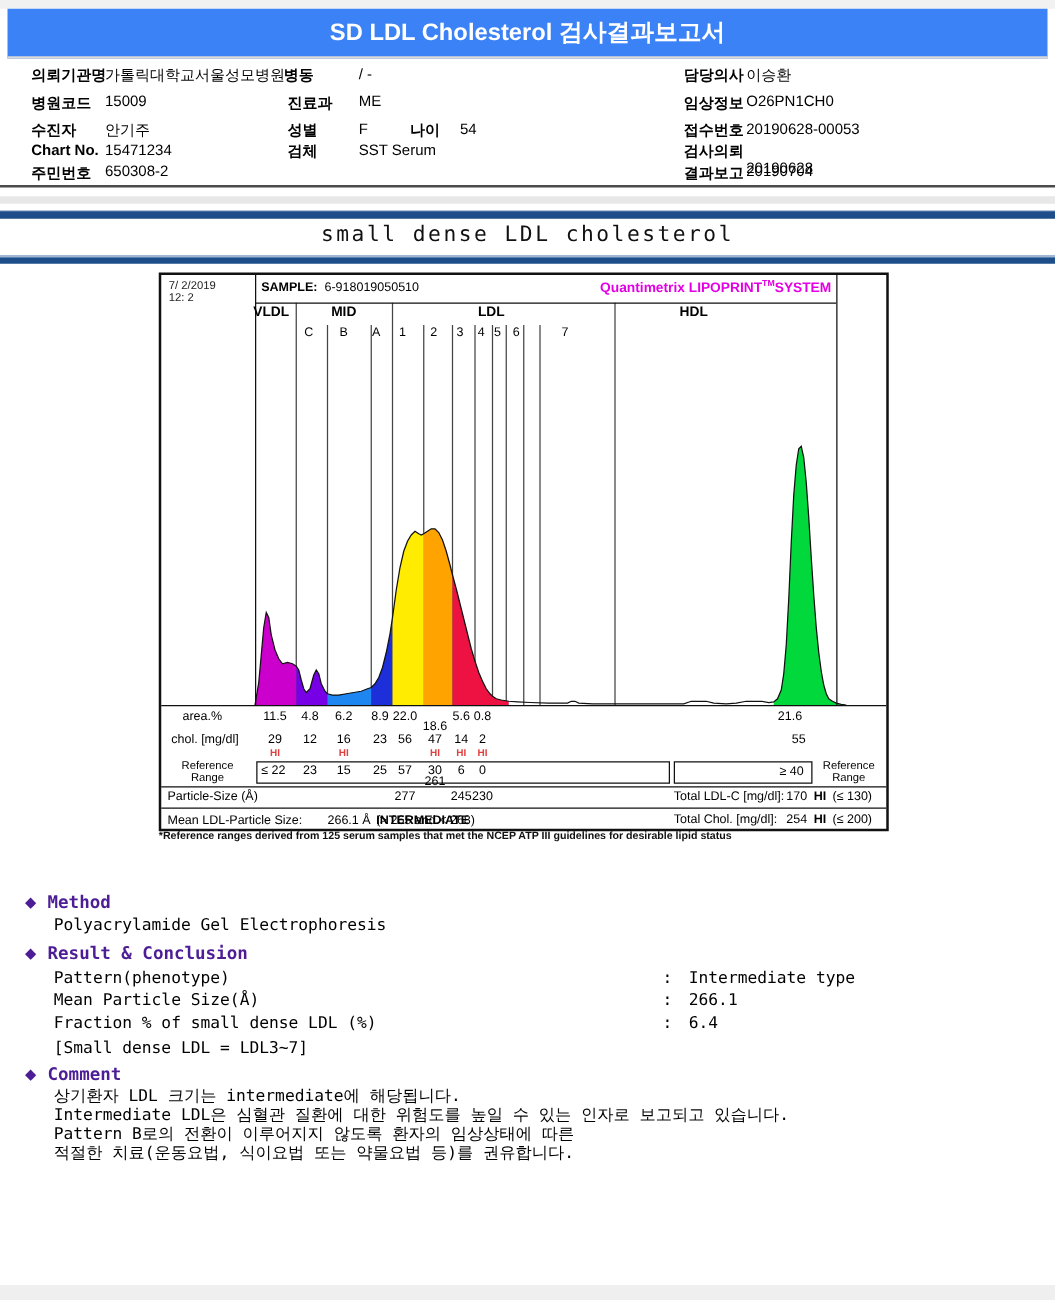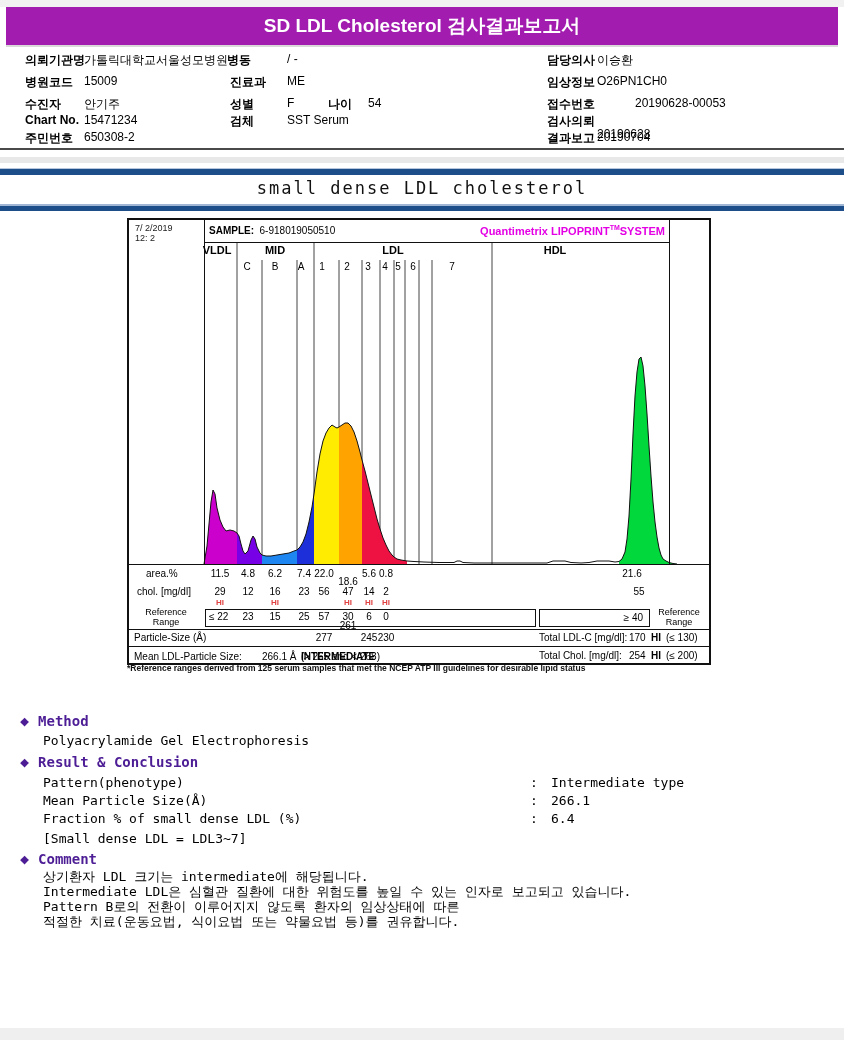--- a/index.html
+++ b/index.html
@@ -2,21 +2,21 @@
 <html><head>
 <meta charset="utf-8">
 <style>
   html,body{margin:0;padding:0;background:#fff;}
   .page{position:relative;width:844px;height:1040px;background:#ffffff;overflow:hidden;
         font-family:"Liberation Sans",sans-serif;}
   .abs{position:absolute;}
 
   
   .topstrip{position:absolute;left:0;top:0;width:844px;height:7px;background:#f1f1f1;}
-  .tealbar{position:absolute;left:6px;top:7px;width:832px;height:38px;background:#a21caf;
+  .tealbar{position:absolute;left:6px;top:7px;width:832px;height:38px;background:#3b82f6;
            border-bottom:2px solid #d9d9d9;display:flex;align-items:center;justify-content:center;}
   .tealbar span{color:#ffffff;font-size:19px;font-weight:bold;}
 
   
   .plabel{position:absolute;font-size:12px;font-weight:bold;color:#000;white-space:nowrap;}
   .pvalue{position:absolute;font-size:12px;color:#000;white-space:nowrap;}
 
   .thinline{position:absolute;left:0;top:148px;width:844px;height:2px;background:#4a4a4a;}
   .graystrip{position:absolute;left:0;top:157px;width:844px;height:6px;background:#e8e8e8;}
   .navythick{position:absolute;left:0;top:168px;width:844px;height:6px;background:#1d4e89;border-top:1px solid #b7c6dd;}
@@ -85,21 +85,21 @@
       <span class="pvalue" style="left: 287px; top: 74px;">ME</span>
       <span class="plabel" style="left: 547px; top: 74px;">임상정보</span>
       <span class="pvalue" style="left: 597px; top: 74px;">O26PN1CH0</span>
       <span class="plabel" style="left: 25px; top: 96px;">수진자</span>
       <span class="pvalue" style="left: 84px; top: 96px;">안기주</span>
       <span class="plabel" style="left: 230px; top: 96px;">성별</span>
       <span class="pvalue" style="left: 287px; top: 96px;">F</span>
       <span class="plabel" style="left: 328px; top: 96px;">나이</span>
       <span class="pvalue" style="left: 368px; top: 96px;">54</span>
       <span class="plabel" style="left: 547px; top: 96px;">접수번호</span>
-      <span class="pvalue" style="left: 597px; top: 96px; margin-left: 38px;">20190628-00053</span>
+      <span class="pvalue" style="left: 597px; top: 96px;">20190628-00053</span>
       <span class="plabel" style="left: 25px; top: 113px;">Chart No.</span>
       <span class="pvalue" style="left: 84px; top: 113px;">15471234</span>
       <span class="plabel" style="left: 230px; top: 113px;">검체</span>
       <span class="pvalue" style="left: 287px; top: 113px;">SST Serum</span>
       <span class="plabel" style="left: 547px; top: 113px;">검사의뢰</span>
       <span class="pvalue" style="left: 597px; top: 113px; margin-top: 14px;">20190628</span>
       <span class="plabel" style="left: 25px; top: 130px;">주민번호</span>
       <span class="pvalue" style="left: 84px; top: 130px;">650308-2</span>
       <span class="plabel" style="left: 547px; top: 130px;">결과보고</span>
       <span class="pvalue" style="left: 597px; top: 130px;">20190704</span>
@@ -182,21 +182,21 @@
 
     <div class="refbox" style="left:76px;top:389px;width:329px;height:16px;"></div>
     <div class="refbox" style="left:410px;top:389px;width:109px;height:16px;">
       <span style="position:absolute;right:6px;top:2px;font-size:10px;">≥ 40</span>
     </div>
 
     <div id="value-cells">
         <span class="cell" style="left: 91px; top: 348px;">11.5</span>
         <span class="cell" style="left: 119px; top: 348px;">4.8</span>
         <span class="cell" style="left: 146px; top: 348px;">6.2</span>
-        <span class="cell" style="left: 175px; top: 348px;">7.4</span>
+        <span class="cell" style="left: 175px; top: 348px;">8.9</span>
         <span class="cell" style="left: 195px; top: 348px;">22.0</span>
         <span class="cell" style="left: 219px; top: 356px;">18.6</span>
         <span class="cell" style="left: 240px; top: 348px;">5.6</span>
         <span class="cell" style="left: 257px; top: 348px;">0.8</span>
         <span class="cell" style="left: 503px; top: 348px;">21.6</span>
         <span class="cell" style="left: 91px; top: 366px;">29</span>
         <span class="cell" style="left: 119px; top: 366px;">12</span>
         <span class="cell" style="left: 146px; top: 366px;">16</span>
         <span class="cell" style="left: 175px; top: 366px;">23</span>
         <span class="cell" style="left: 195px; top: 366px;">56</span>

